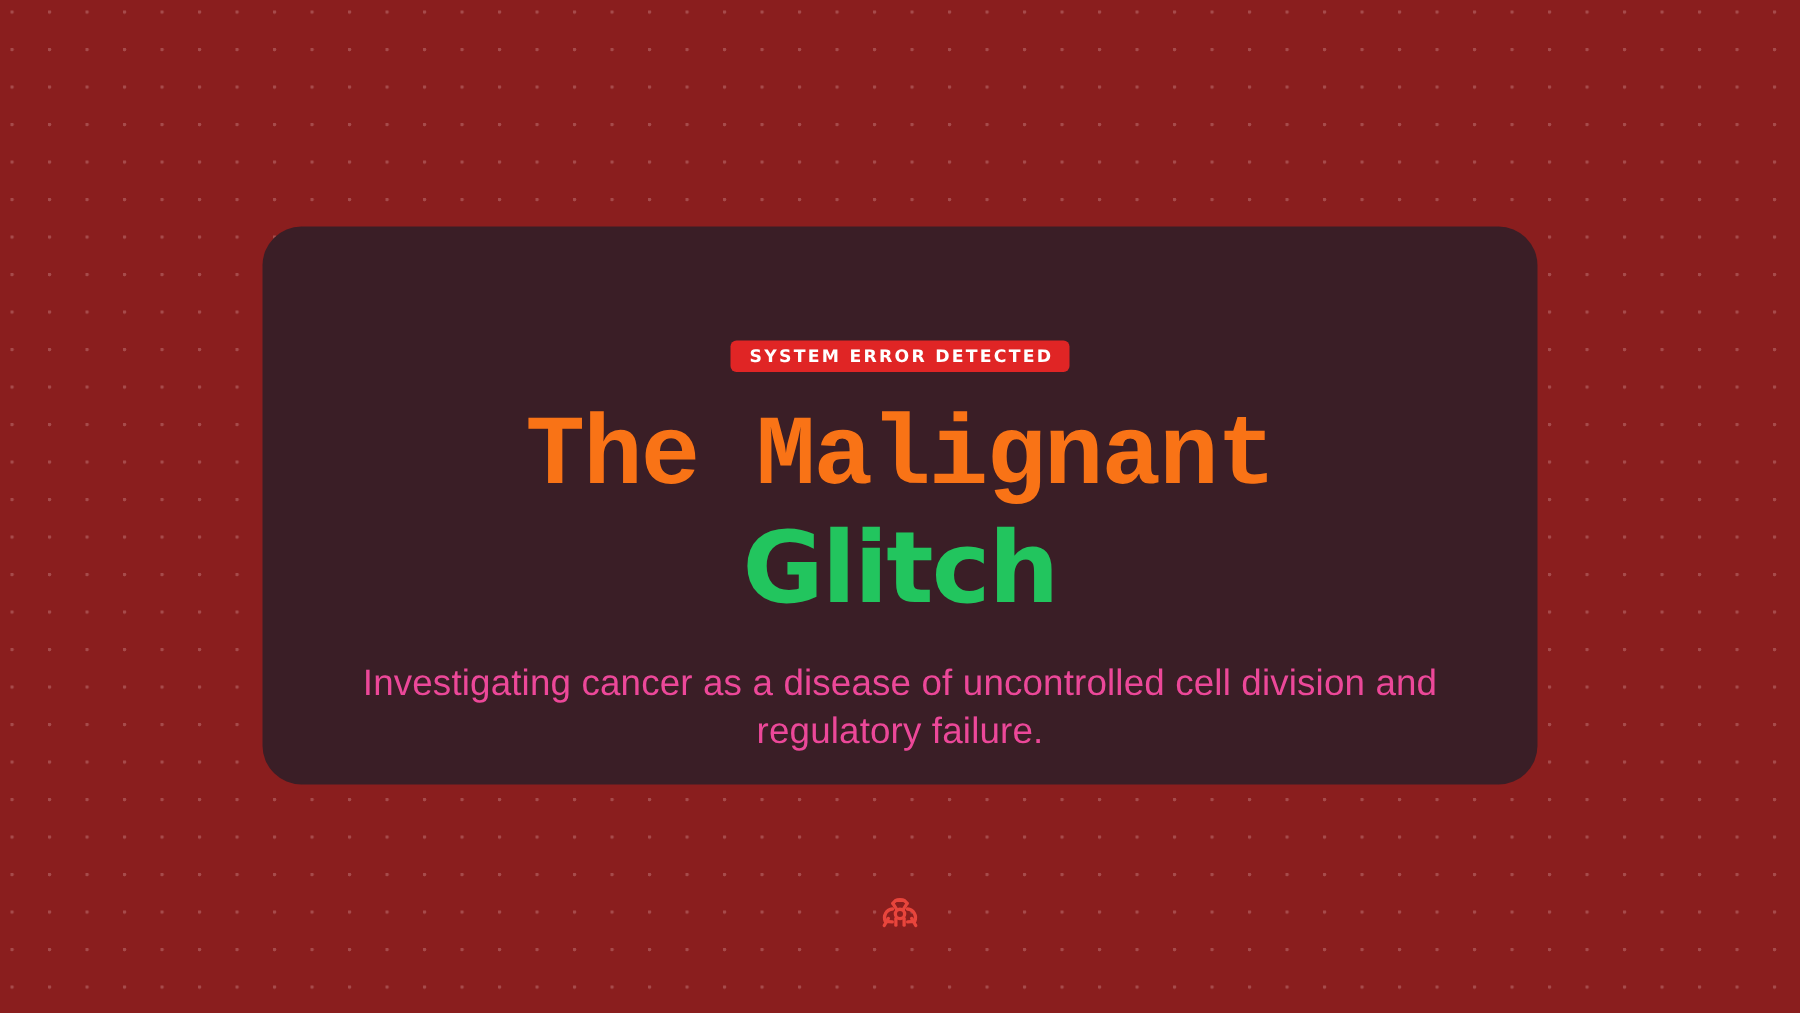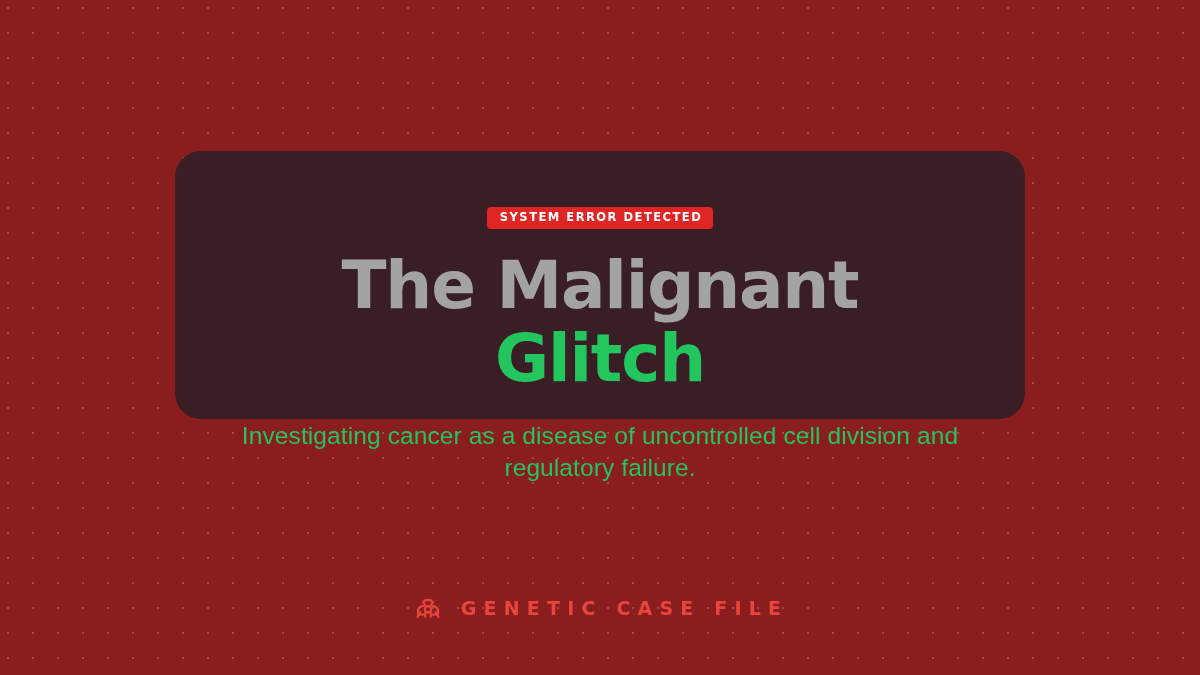--- a/index.html
+++ b/index.html
@@ -30,28 +30,28 @@
     box-sizing: border-box;
     overflow: hidden;
   }
 
   
   #card {
     position: absolute;
     left: 175px;
     top: 151px;
     width: 850px;
-    height: 268px;
+    height: 372px;
     background: #3a1e26;
     border-radius: 26px;
     box-sizing: border-box;
     display: flex;
     flex-direction: column;
     align-items: center;
-    justify-content: flex-start;
+    justify-content: center;
     padding-top: 56px;
   }
 
   .badge {
     display: inline-block;
     background: #e02525;
     color: #ffffff;
     font-family: "DejaVu Sans", sans-serif;
     font-size: 11.5px;
     font-weight: bold;
@@ -68,33 +68,34 @@
     text-align: center;
     font-family: "DejaVu Sans", sans-serif;
     font-weight: bold;
     font-size: 66px;
     line-height: 1.12;
     letter-spacing: -1.2px;
   }
 
   .title-line-1 {
     display: block;
-    color: #a3a3a3;
+    color: #f97316;
+    font-family: Liberation Mono, monospace;
   }
 
   .title-line-2 {
     display: block;
     color: #22c55e;
   }
 
   .subtitle {
     margin-top: 24px;
     width: 740px;
     text-align: center;
-    color: #22c55e;
+    color: #ec4899;
     font-family: "Liberation Sans", sans-serif;
     font-size: 24.5px;
     font-weight: normal;
     line-height: 1.30;
     letter-spacing: 0.1px;
   }
 
   
   #footer {
     position: absolute;
@@ -161,17 +162,16 @@
 
         <path d="M51.5 44.5 A11.5 11.5 0 0 0 42 28"></path>
         <path d="M53 50 L47.5 40.5"></path>
         <path d="M51.5 44.5 L42.2 45.2"></path>
 
         <path d="M26.5 40.5 L26.5 49.5"></path>
         <path d="M37.5 40.5 L37.5 49.5"></path>
       </svg>
     </span>
 
-    <span class="footer-label">GENETIC CASE FILE</span>
 
   </div>
 
 </div>
 
 </body></html>

